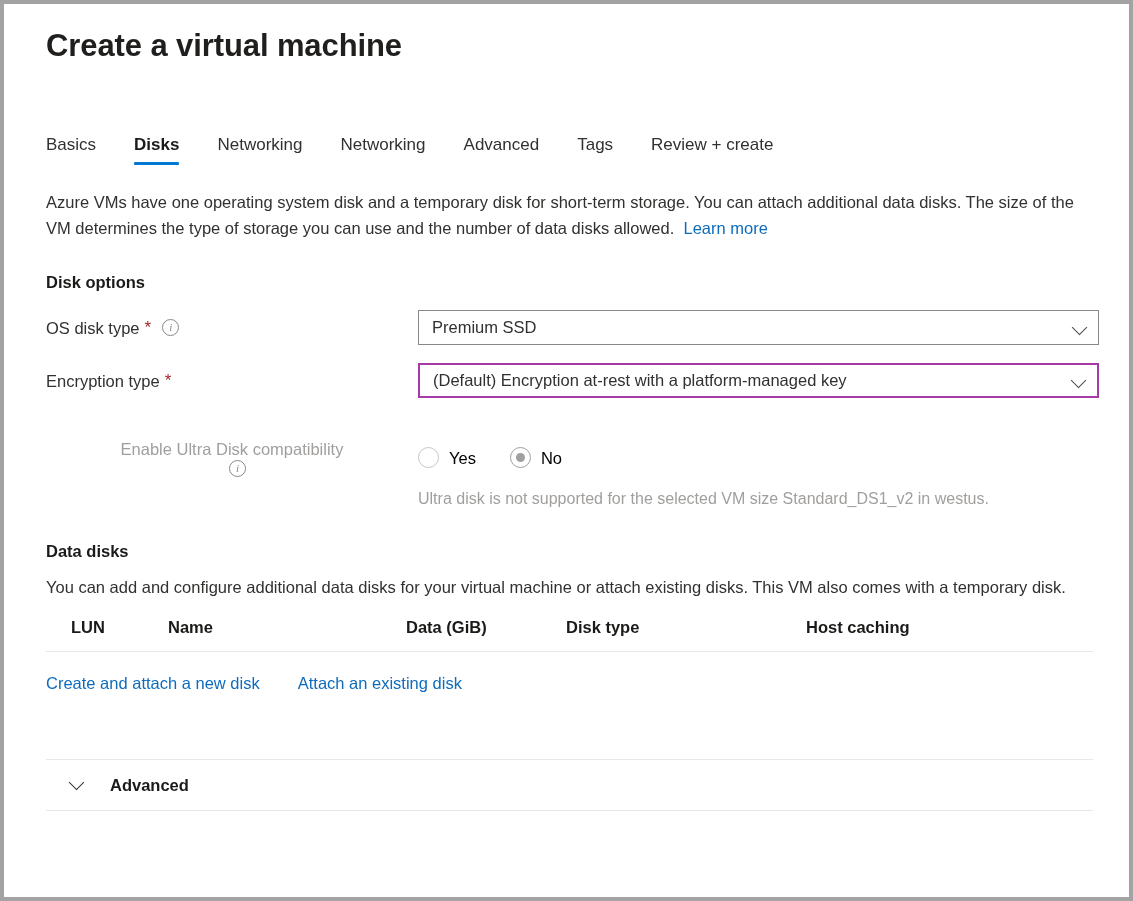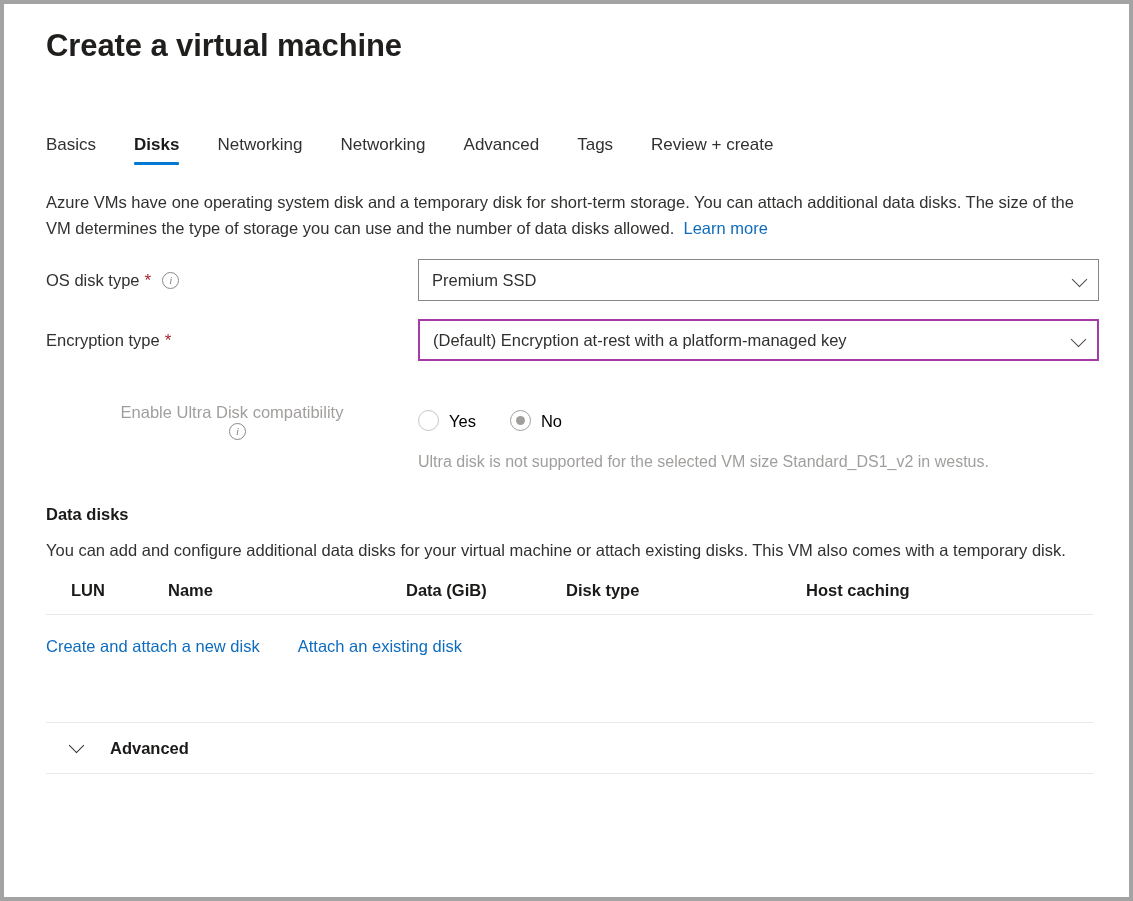--- a/index.html
+++ b/index.html
@@ -131,21 +131,21 @@
     line-height: 1;
     flex: 0 0 auto;
   }
   .form-control { flex: 1 1 auto; max-width: 697px; }
 
   
   .dropdown {
     position: relative;
     display: flex;
     align-items: center;
-    height: 42px;
+    height: 35px;
     border: 1px solid #8a8886;
     background: #ffffff;
     padding: 0 34px 0 13px;
     font-size: 16.5px;
     color: #323130;
     cursor: pointer;
     white-space: nowrap;
     overflow: hidden;
   }
   .dropdown.focused { border: 2px solid #a63aa6; }
@@ -304,20 +304,21 @@
       <div class="tab">
         <span>Tags</span>
       </div>
       <div class="tab">
         <span>Review + create</span>
       </div>
     </div>
 
     <p class="intro"><span>Azure VMs have one operating system disk and a temporary disk for short-term storage. You can attach additional data disks. The size of the VM determines the type of storage you can use and the number of data disks allowed.</span>&nbsp; <a class="link">Learn more</a></p>
 
+    <div class="section-heading">Disk options</div>
 
     <div class="form-row">
       <div class="form-label">
         <span>OS disk type</span>
         <span class="req-star">*</span>
         <span class="info-icon">i</span>
       </div>
       <div class="form-control">
         <div class="dropdown">
           <span>Premium SSD</span>

